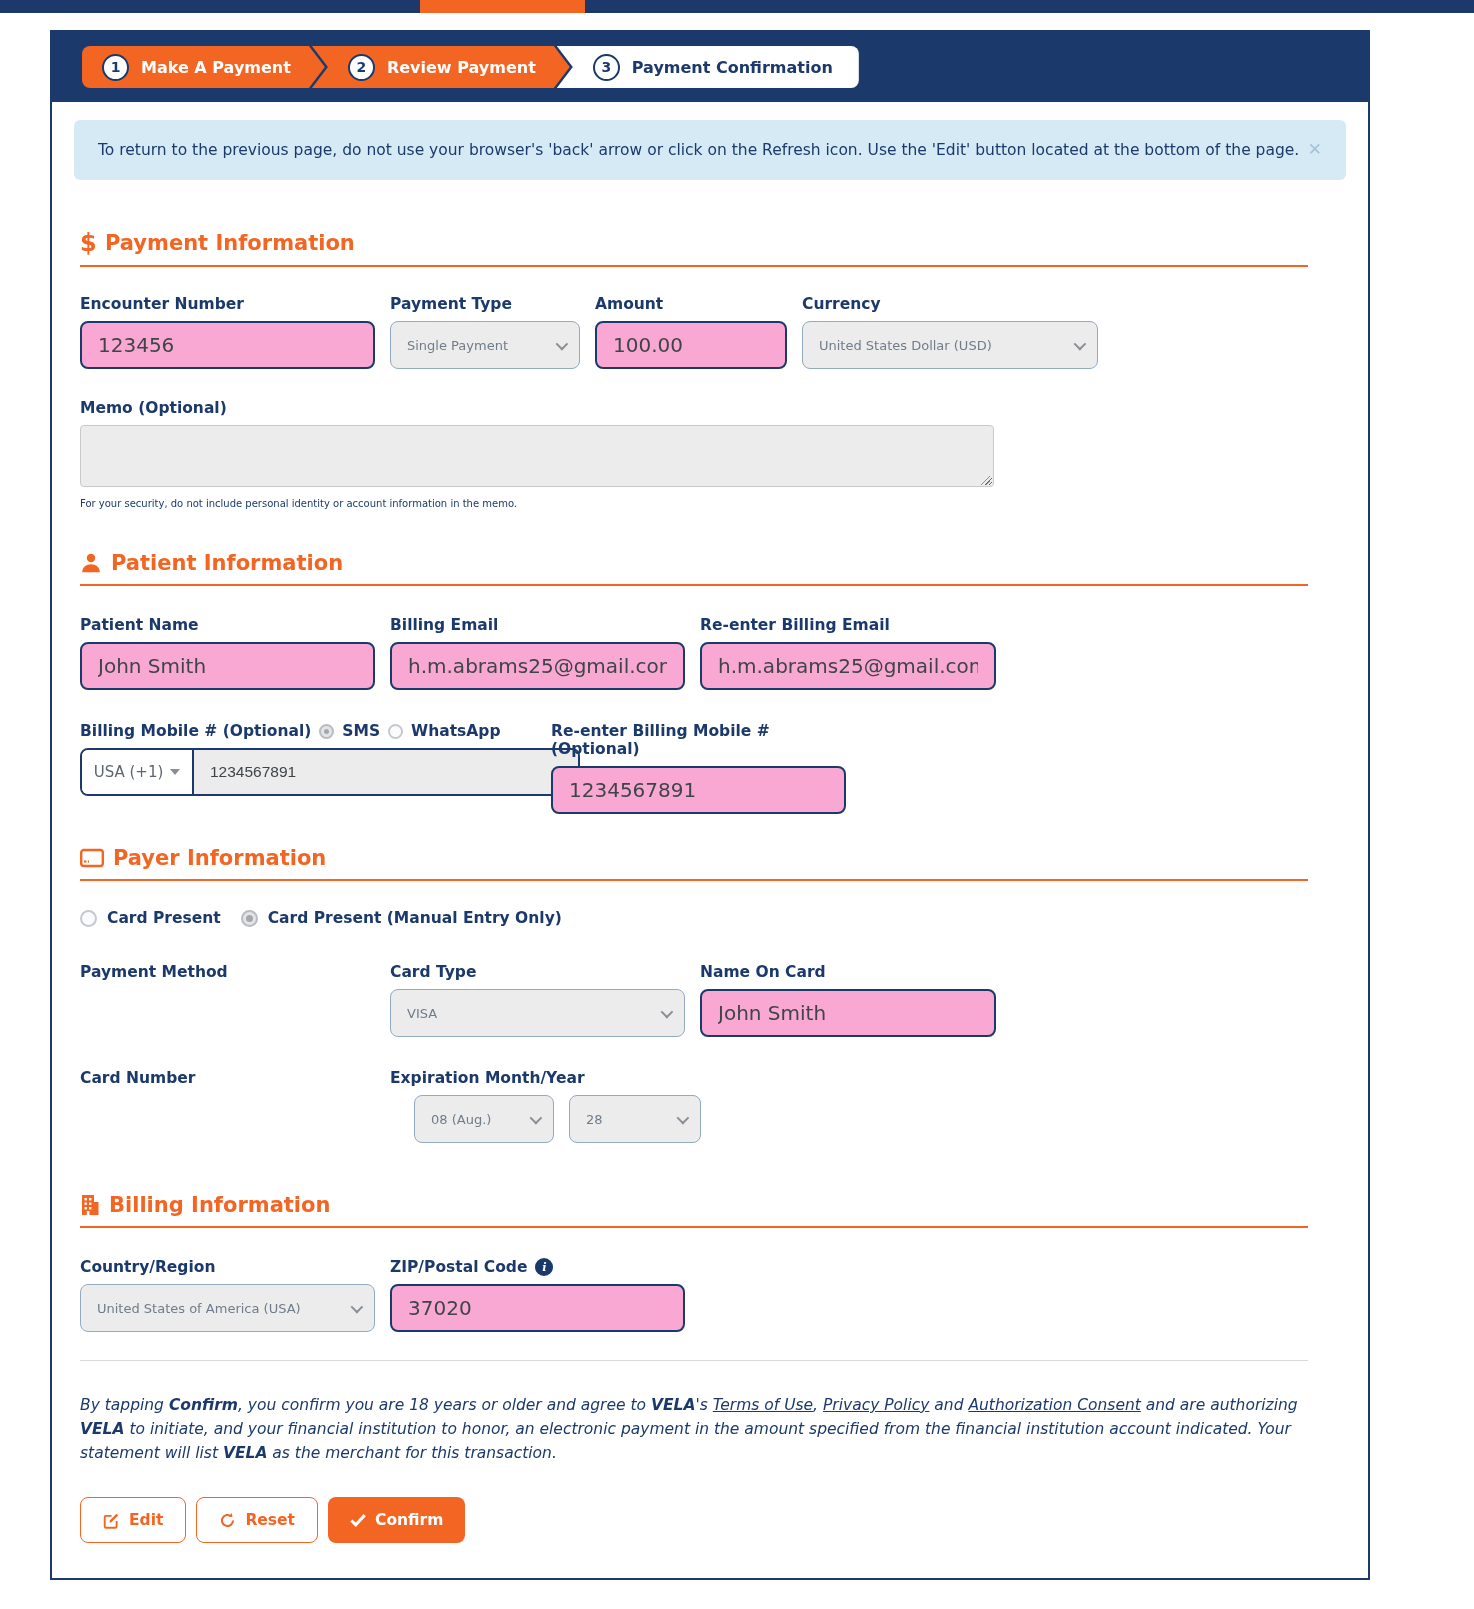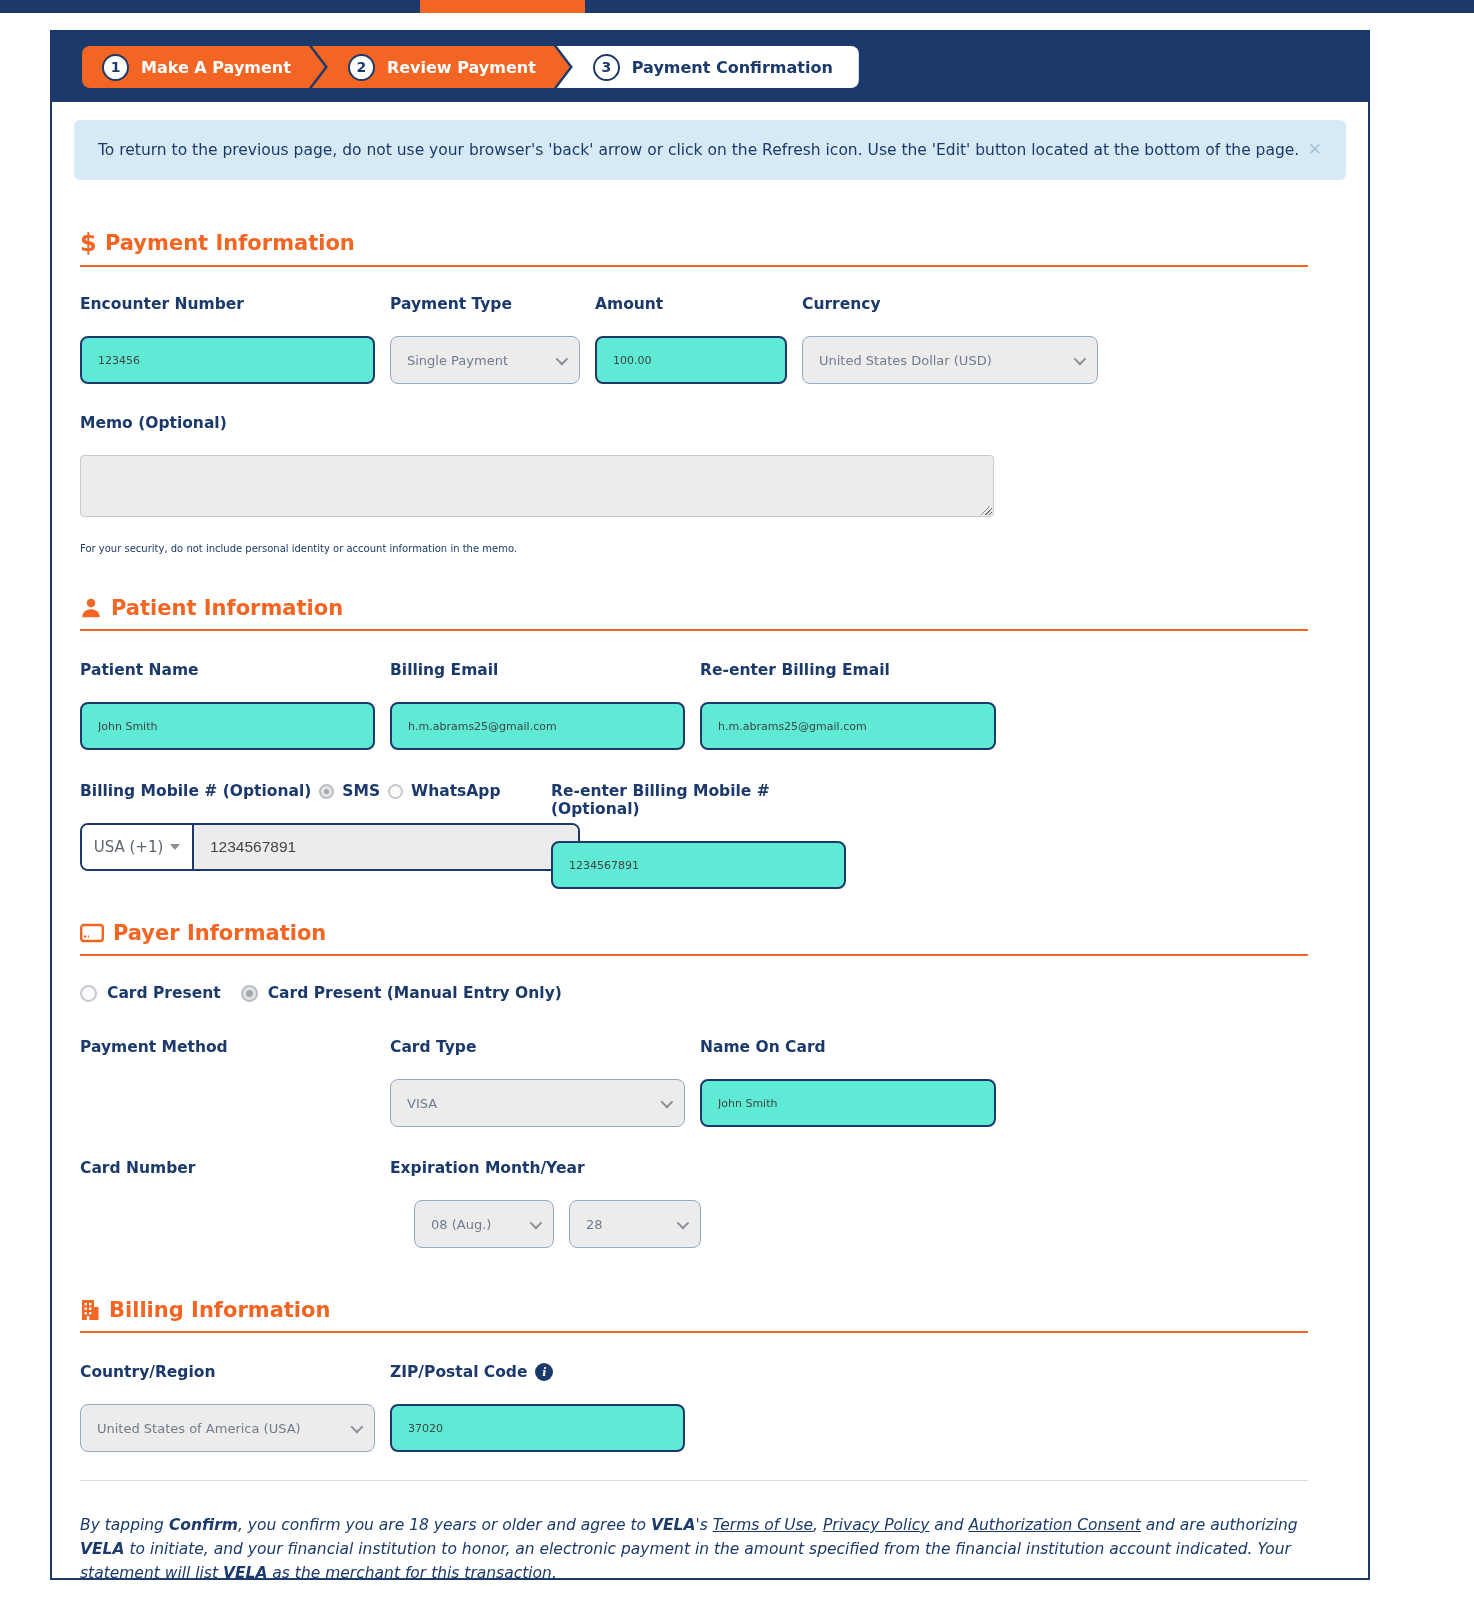--- a/index.html
+++ b/index.html
@@ -42,23 +42,23 @@
   .content { padding: 0 28px; }
 
   
   .sec { display: flex; align-items: center; gap: 9px; color: #f26522; font-size: 21px; font-weight: bold; }
   .sec .sicon { display: flex; align-items: center; }
   .sec-divider { border-bottom: 2px solid #f26522; width: 1228px; margin-top: 9px; }
   .gray-divider { border-bottom: 1px solid #d9d9d9; width: 1228px; margin-top: 28px; }
 
   
   .row { display: flex; gap: 15px; }
-  .field { display: flex; flex-direction: column; gap: 15px; }
+  .field { display: flex; flex-direction: column; }
   .flabel { color: #1b3a6b; font-weight: bold; font-size: 15.5px; margin-bottom: 8px; display: flex; align-items: center; gap: 8px; }
-  .ibox { height: 48px; border-radius: 8px; padding: 0 16px; font-size: 11px; background: #5eead4;
+  .ibox { height: 48px; border-radius: 8px; padding: 0 16px; font-size: 20px; background: #f9a8d4;
     display: flex; align-items: center; color: #3f4448; width: 100%; }
   input.ibox { border: 2px solid #1b3a6b; font-family: "DejaVu Sans", sans-serif; }
   .selectbox { height: 48px; border-radius: 8px; padding: 0 14px 0 16px; font-size: 13px; background: #ececec;
     border: 1px solid #94a9c4; color: #707c8c; display: flex; align-items: center; justify-content: space-between; cursor: default; }
   .chev { width: 9px; height: 9px; border-right: 2px solid #8a8f96; border-bottom: 2px solid #8a8f96;
     transform: rotate(45deg) translateY(-2px); flex: 0 0 auto; margin-left: 10px; }
   .w295 { width: 295px; } .w296 { width: 296px; } .w190 { width: 190px; } .w192 { width: 192px; }
   .w140 { width: 140px; margin-left: 24px; } .w132 { width: 132px; }
 
   

